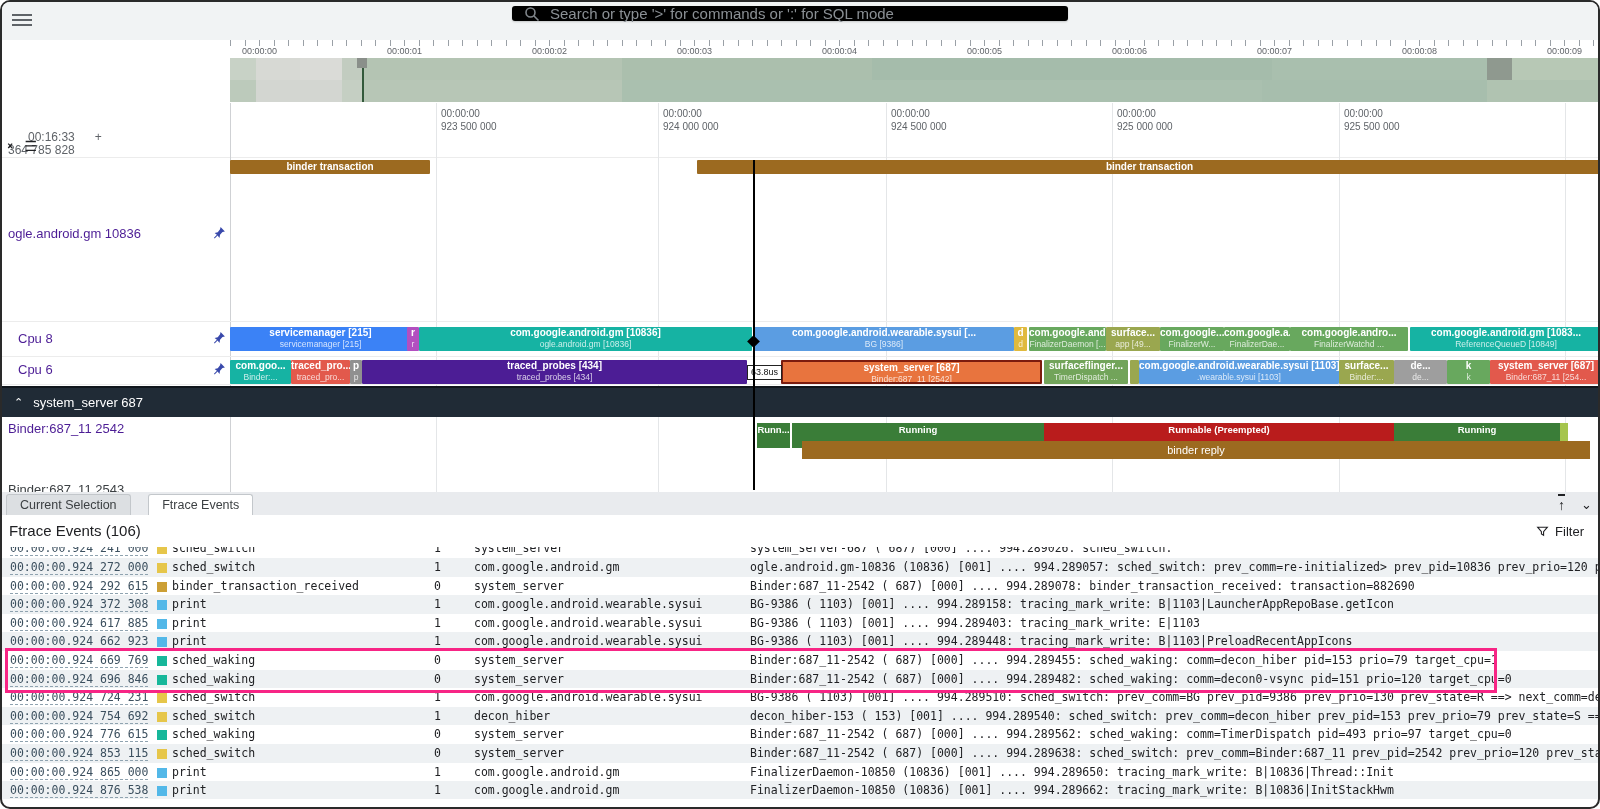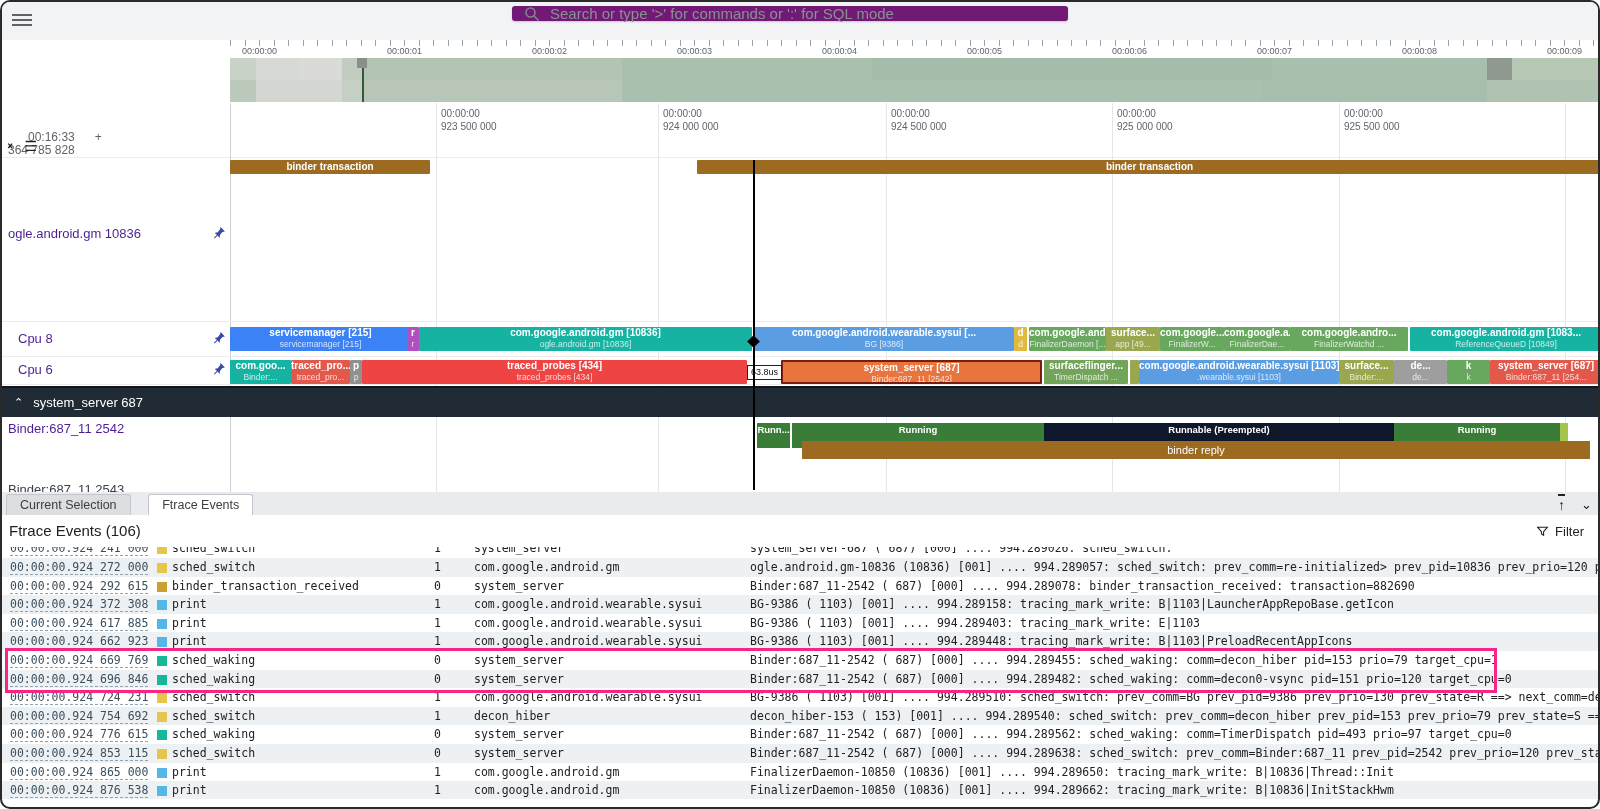--- a/index.html
+++ b/index.html
@@ -5,21 +5,21 @@
   html,body{margin:0;padding:0;background:#fff;}
   body{font-family:"Liberation Sans",sans-serif;color:#202124;}
   .frame{position:relative;width:1600px;height:809px;overflow:hidden;background:#fff;
          border:2px solid #2a2a2a;border-radius:10px;box-sizing:border-box;}
   .mono{font-family:"DejaVu Sans Mono",monospace;}
 
   
   .topbar{position:absolute;left:0;top:0;width:1600px;height:38px;background:#f1f3f4;}
   .hamburger{position:absolute;left:10px;top:12px;width:20px;height:14px;cursor:pointer;}
   .hamburger span{display:block;height:2px;background:#5f6368;margin-bottom:3px;}
-  .searchbox{position:absolute;left:510px;top:4px;width:556px;height:15px;background:#701a75;
+  .searchbox{position:absolute;left:510px;top:4px;width:556px;height:15px;background:#000000;
              border-radius:3px;box-shadow:0 1px 2px rgba(0,0,0,.18);display:flex;align-items:center;}
   .searchbox .sicon{margin:0 10px 0 12px;flex:0 0 auto;}
   .searchbox .ph{color:#8b9095;font-size:15px;white-space:nowrap;}
 
   
   .ovruler{position:absolute;left:228px;top:38px;width:1372px;height:18px;background:#fff;
            border-bottom:1px solid #e8e8e8;}
   .ovticks{position:absolute;left:0;top:0;width:1372px;height:6px;
            background:repeating-linear-gradient(90deg,#9aa0a6 0 1px,transparent 1px 14.5px);}
   .ovlab{position:absolute;top:6px;font-size:9px;color:#5f6368;white-space:nowrap;}
@@ -251,21 +251,21 @@
             <div class="s">Binder:...</div>
           </div>
           <div class="slice" style="left: 289px; width: 59px; top: 5px; height: 24px; background: rgb(226, 89, 76);">
             <div class="t">traced_pro...</div>
             <div class="s">traced_pro...</div>
           </div>
           <div class="slice" style="left: 348px; width: 12px; top: 5px; height: 24px; background: rgb(144, 144, 144);">
             <div class="t">p</div>
             <div class="s">p</div>
           </div>
-          <div class="slice" style="left: 360px; width: 385px; top: 5px; height: 24px; background: #ef4444;">
+          <div class="slice" style="left: 360px; width: 385px; top: 5px; height: 24px; background: #4c1d95;">
             <div class="t">traced_probes [434]</div>
             <div class="s">traced_probes [434]</div>
           </div>
           <div class="slice" style="left: 779px; width: 261px; top: 5px; height: 24px; background: rgb(232, 116, 62); border: 2px solid rgb(124, 28, 14);">
             <div class="t">system_server [687]</div>
             <div class="s">Binder:687_11 [2542]</div>
           </div>
           <div class="slice" style="left: 1042px; width: 84px; top: 5px; height: 24px; background: rgb(114, 164, 90);">
             <div class="t">surfaceflinger...</div>
             <div class="s">TimerDispatch ...</div>
@@ -300,21 +300,21 @@
 
     <div class="grouphdr">
       <span class="chev">⌃</span>
       <span class="glabel">system_server 687</span>
     </div>
 
     <div class="tracklabel" style="left:6px;top:263px;">Binder:687_11 2542</div>
     <div class="staterow" id="stateRow">
         <div class="state" style="left: 755px; width: 33px; background: rgb(58, 125, 56);">Runn...</div>
         <div class="state" style="left: 790px; width: 252px; background: rgb(58, 125, 56);">Running</div>
-        <div class="state" style="left: 1042px; width: 350px; background: #0f172a;">Runnable (Preempted)</div>
+        <div class="state" style="left: 1042px; width: 350px; background: #b91c1c;">Runnable (Preempted)</div>
         <div class="state" style="left: 1392px; width: 166px; background: rgb(58, 125, 56);">Running</div>
         <div class="state" style="left: 1558px; width: 8px; background: rgb(165, 197, 77);"></div>
       </div>
     <div class="binderreply" id="binderReply" style="left: 800px; width: 788px;">binder reply</div>
 
     <div class="clippedlab">Binder:687_11 2543</div>
 
     <div class="selline" id="selLine" style="left: 751px; top: 2px; height: 330px;"></div>
     <div class="seldiamond" id="selDiamond" style="left: 747px; top: 179px;"></div>
   </div>

